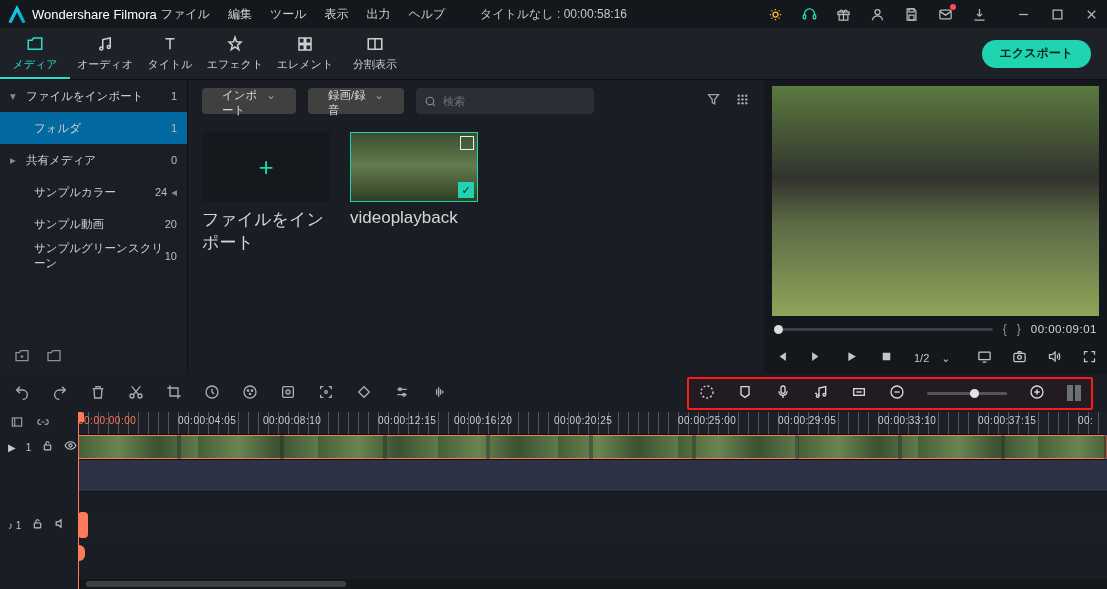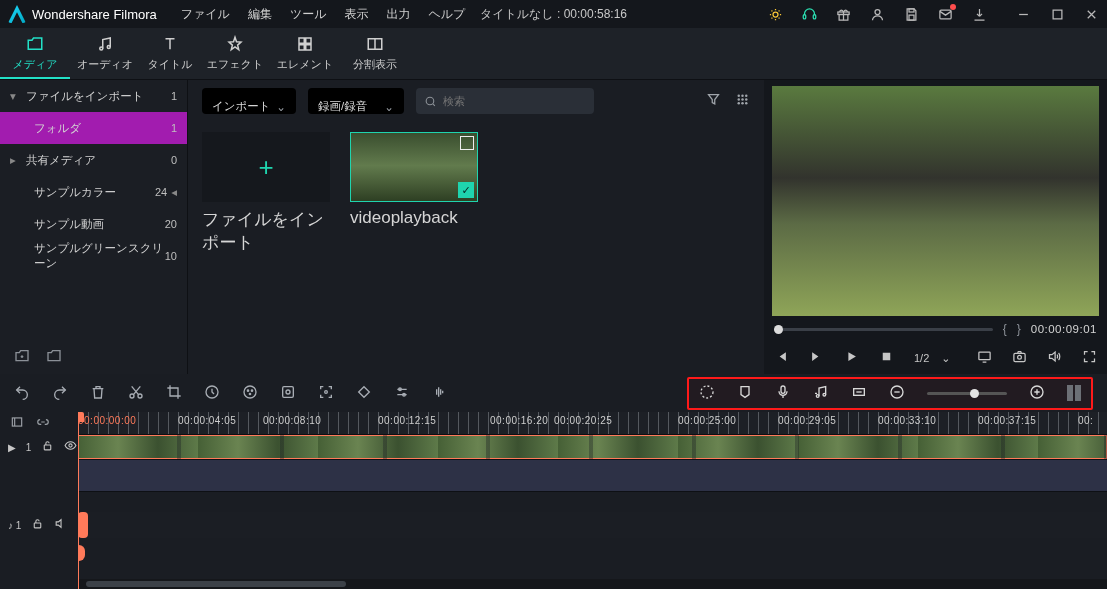--- a/index.html
+++ b/index.html
@@ -1,18 +1,18 @@
 <!DOCTYPE html>
 <html><head>
 <meta charset="utf-8">
 <style>
 *{margin:0;padding:0;box-sizing:border-box;font-family:"Hiragino Sans","Meiryo",sans-serif;-webkit-font-smoothing:antialiased}
 body{background:#1a1d23;color:#c8c8c8;font-size:12px;width:1107px;height:589px;overflow:hidden;display:flex;flex-direction:column}
 
-.titlebar{height:28px;background:#14171c;display:flex;align-items:center;padding:0 8px;gap:24px}
+.titlebar{height:28px;background:#14171c;display:flex;align-items:center;padding:0 8px;gap:4px}
 .logo-wrap{display:flex;align-items:center;gap:6px;color:#fff;font-size:13px}
 .logo-icon{width:18px;height:18px;background:linear-gradient(135deg,#1fdcff,#00a7c2);border-radius:3px;clip-path:polygon(0 100%,50% 0,100% 100%,80% 100%,50% 40%,20% 100%)}
 .menubar{display:flex;gap:18px;font-size:12px;color:#d0d0d0}
 .menubar span{cursor:pointer}
 .title-center{position:absolute;left:50%;transform:translateX(-50%);font-size:12px}
 .titlebar-right{margin-left:auto;display:flex;align-items:center;gap:18px}
 .titlebar-right .ico{width:16px;height:16px;display:flex;align-items:center;justify-content:center;cursor:pointer;color:#a9a9a9}
 .titlebar-right .ico svg{width:15px;height:15px}
 .win-controls{display:flex;gap:18px;margin-left:10px}
 .icon-yellow svg{stroke:#f7c436}
@@ -25,28 +25,28 @@
 .tab.active{color:#22e1c7;box-shadow:inset 0 -2px 0 #22e1c7}
 .tab.titles{width:60px}
 .export-btn{margin-left:auto;align-self:center;margin-right:16px;background:#1fd4ae;color:#052520;height:28px;padding:0 18px;border-radius:14px;display:flex;align-items:center;font-size:12px;font-weight:600;cursor:pointer}
 
 .body{flex:0 0 243px;display:flex;background:#1a1d23}
 
 .sidebar{width:188px;background:#1b1e24;display:flex;flex-direction:column;border-right:1px solid #0e1014}
 .side-item{height:32px;display:flex;align-items:center;padding:0 10px;cursor:pointer;font-size:11.5px;color:#d2d2d2}
 .side-item .chev{width:10px;margin-right:6px;color:#888}
 .side-item .count{margin-left:auto;font-size:11px;color:#bfbfbf}
-.side-item.sel{background:#a21caf}
+.side-item.sel{background:#0369a1}
 .side-item.child{padding-left:34px}
 .side-foot{margin-top:auto;height:34px;display:flex;align-items:center;gap:16px;padding:0 14px;color:#8b9097}
 .side-foot svg{width:16px;height:16px}
 
 .media{flex:1;display:flex;flex-direction:column}
 .media-top{height:42px;display:flex;align-items:center;gap:12px;padding:0 14px}
-.dd{height:26px;background:#000000;border-radius:4px;display:flex;align-items:flex-end;padding:0 10px;color:#dcdcdc;font-size:11.5px;cursor:pointer}
+.dd{height:26px;background:#404040;border-radius:4px;display:flex;align-items:flex-start;padding:0 20px;color:#dcdcdc;font-size:11.5px;cursor:pointer}
 .dd.w94{width:94px}.dd.w96{width:96px}
 .dd .arr{margin-left:auto;color:#9aa0a7}
 .search{height:26px;width:178px;background:#2a2f37;border-radius:4px;display:flex;align-items:center;padding:0 8px;color:#8d9298;gap:6px}
 .search input{background:none;border:none;outline:none;color:#dcdcdc;font-size:11px;flex:1}
 .media-top .righticons{margin-left:auto;display:flex;gap:14px;color:#a0a5ab}
 .media-body{flex:1;padding:10px 14px;display:flex;gap:20px;align-items:flex-start}
 .card{width:128px;display:flex;flex-direction:column;gap:6px}
 .thumb{width:128px;height:70px;background:#14171c;display:flex;align-items:center;justify-content:center;border:1px solid transparent;position:relative}
 .thumb.import{background:#15181d}
 .thumb.import .plus{font-size:26px;color:#1fd4ae;font-weight:200}
@@ -219,20 +219,23 @@
       </svg>
       <span>エレメント</span>
     </div>
   <div class="tab">
       <svg viewBox="0 0 24 24" fill="none" stroke="currentColor" stroke-width="2">
         <rect x="3" y="5" width="18" height="14"></rect>
         <path d="M12 5v14"></path>
       </svg>
       <span>分割表示</span>
     </div>
+  <div class="export-btn">
+      <span>エクスポート</span>
+    </div>
 
 </div>
 
 <div class="body">
 
   <div class="sidebar">
     <div class="side-item">
         <span class="chev">▾</span>
         <span>ファイルをインポート</span>
         <span class="count">1</span>
@@ -498,21 +501,21 @@
           </svg></span>
     </div>
   </div>
   <div class="tl-main">
     <div class="ruler">
       <div class="ticks"></div>
       <span class="tc r" style="left:0">00:00:00:00</span>
       <span class="tc" style="left:100px">00:00:04:05</span>
       <span class="tc" style="left:185px">00:00:08:10</span>
       <span class="tc" style="left:300px">00:00:12:15</span>
-      <span class="tc" style="left:412px">00:00:16:20</span>
+      <span class="tc" style="left:376px">00:00:16:20</span>
       <span class="tc" style="left:476px">00:00:20:25</span>
       <span class="tc" style="left:600px">00:00:25:00</span>
       <span class="tc" style="left:700px">00:00:29:05</span>
       <span class="tc" style="left:800px">00:00:33:10</span>
       <span class="tc" style="left:900px">00:00:37:15</span>
       <span class="tc" style="left:1000px">00:</span>
     </div>
     <div class="track-vid">
         <div class="track-overlay"></div>
       </div>

